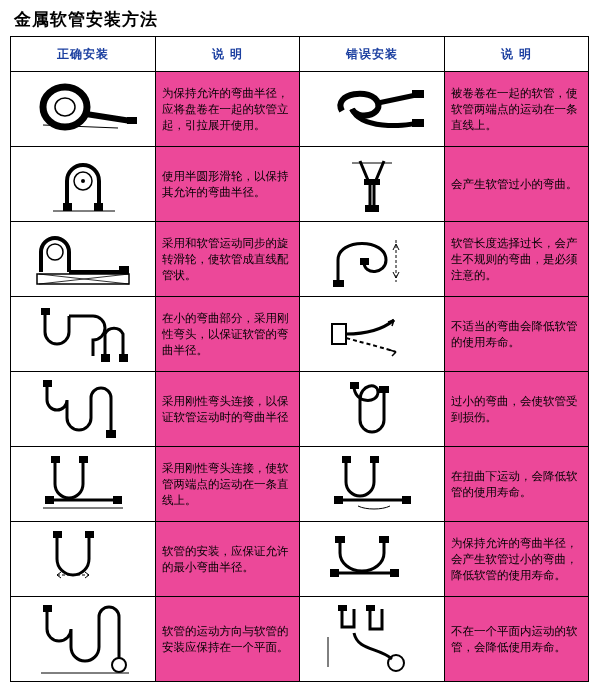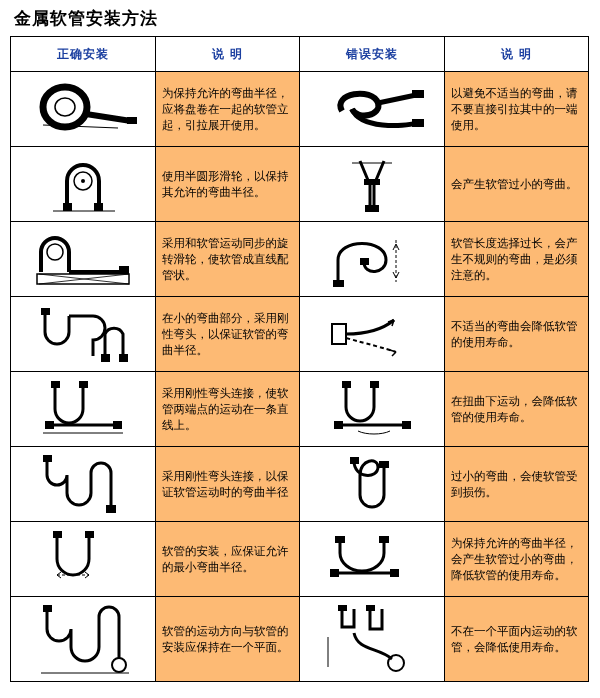--- a/index.html
+++ b/index.html
@@ -21,21 +21,20 @@
     box-sizing: border-box;
     padding: 6px 10px 4px 10px;
   }
   .page-title {
     font-size: 17px;
     font-weight: bold;
     letter-spacing: 1px;
     line-height: 22px;
     margin: 2px 0 6px 4px;
     color: #000;
-    font-family: Liberation Serif, serif;
   }
   table.hose-table {
     border-collapse: collapse;
     width: 578px;
     table-layout: fixed;
     border: 1px solid #000;
   }
   table.hose-table th,
   table.hose-table td {
     border: 1px solid #000;
@@ -53,21 +52,21 @@
   }
   col.img-col { width: 145px; }
   col.txt-col { width: 144px; }
 
   td.img-cell {
     background: #ffffff;
     text-align: center;
     height: 62px;
   }
   td.txt-cell {
-    background: #fdba74;
+    background: #ec4899;
     font-size: 11.5px;
     line-height: 16px;
     padding: 4px 7px;
     text-align: left;
     color: #000;
   }
   .fig {
     display: block;
     margin: 0 auto;
   }
@@ -110,21 +109,21 @@
         <td class="txt-cell">为保持允许的弯曲半径，应将盘卷在一起的软管立起，引拉展开使用。</td>
         <td class="img-cell">
           <svg class="fig" width="120" height="56" viewBox="0 0 120 56">
             <path d="M30 30 C20 12, 60 6, 66 22 C70 34, 46 40, 40 28" fill="none" stroke="#000" stroke-width="6"></path>
             <path d="M66 22 L104 14" stroke="#000" stroke-width="5" fill="none"></path>
             <rect x="100" y="9" width="12" height="8" fill="#000"></rect>
             <path d="M40 28 C48 48, 92 46, 104 42" fill="none" stroke="#000" stroke-width="5"></path>
             <rect x="100" y="38" width="12" height="8" fill="#000"></rect>
           </svg>
         </td>
-        <td class="txt-cell">以避免不适当的弯曲，请不要直接引拉其中的一端使用。</td>
+        <td class="txt-cell">被卷卷在一起的软管，使软管两端点的运动在一条直线上。</td>
       </tr>
 
       <tr class="row-h">
         <td class="img-cell">
           <svg class="fig" width="120" height="58" viewBox="0 0 120 58">
             <path d="M44 54 L44 26 A16 16 0 0 1 76 26 L76 54" fill="none" stroke="#000" stroke-width="4"></path>
             <circle cx="60" cy="26" r="9" fill="none" stroke="#000" stroke-width="1.5"></circle>
             <circle cx="60" cy="26" r="2" fill="#000"></circle>
             <rect x="40" y="48" width="9" height="8" fill="#000"></rect>
             <rect x="71" y="48" width="9" height="8" fill="#000"></rect>
@@ -187,20 +186,39 @@
             <path d="M38 34 C60 40, 76 44, 88 48" fill="none" stroke="#000" stroke-width="2" stroke-dasharray="4,3"></path>
             <path d="M86 16 L80 18 M86 16 L84 22" stroke="#000" stroke-width="1.5"></path>
             <path d="M88 48 L82 46 M88 48 L84 52" stroke="#000" stroke-width="1.5"></path>
           </svg>
         </td>
         <td class="txt-cell">不适当的弯曲会降低软管的使用寿命。</td>
       </tr>
 
       <tr class="row-h">
         <td class="img-cell">
+          <svg class="fig" width="128" height="62" viewBox="0 0 128 62">
+            <path d="M28 6 L28 22 A10 10 0 0 0 48 22 L48 40 A12 12 0 0 0 72 40 L72 20 A10 10 0 0 1 92 20 L92 54" fill="none" stroke="#000" stroke-width="3"></path>
+            <rect x="24" y="2" width="9" height="7" fill="#000"></rect>
+            <rect x="87" y="52" width="10" height="8" fill="#000"></rect>
+          </svg>
+        </td>
+        <td class="txt-cell">采用刚性弯头连接，以保证软管运动时的弯曲半径</td>
+        <td class="img-cell">
+          <svg class="fig" width="128" height="62" viewBox="0 0 128 62">
+            <path d="M46 8 C46 26, 70 26, 70 14 C70 4, 52 6, 52 22 L52 42 A12 12 0 0 0 76 42 L76 14" fill="none" stroke="#000" stroke-width="3"></path>
+            <rect x="42" y="4" width="9" height="7" fill="#000"></rect>
+            <rect x="71" y="8" width="10" height="7" fill="#000"></rect>
+          </svg>
+        </td>
+        <td class="txt-cell">过小的弯曲，会使软管受到损伤。</td>
+      </tr>
+
+      <tr class="row-h">
+        <td class="img-cell">
           <svg class="fig" width="128" height="60" viewBox="0 0 128 60">
             <path d="M36 6 L36 30 A14 14 0 0 0 64 30 L64 6" fill="none" stroke="#000" stroke-width="3"></path>
             <rect x="32" y="2" width="9" height="7" fill="#000"></rect>
             <rect x="60" y="2" width="9" height="7" fill="#000"></rect>
             <path d="M30 46 L98 46" stroke="#000" stroke-width="3"></path>
             <rect x="26" y="42" width="9" height="8" fill="#000"></rect>
             <rect x="94" y="42" width="9" height="8" fill="#000"></rect>
             <path d="M24 54 L104 54" stroke="#000" stroke-width="1"></path>
           </svg>
         </td>
@@ -210,39 +228,20 @@
             <path d="M38 6 L38 28 A14 14 0 0 0 66 28 L66 6" fill="none" stroke="#000" stroke-width="3"></path>
             <rect x="34" y="2" width="9" height="7" fill="#000"></rect>
             <rect x="62" y="2" width="9" height="7" fill="#000"></rect>
             <path d="M30 46 L98 46" stroke="#000" stroke-width="3"></path>
             <rect x="26" y="42" width="9" height="8" fill="#000"></rect>
             <rect x="94" y="42" width="9" height="8" fill="#000"></rect>
             <path d="M50 52 C58 56, 74 56, 82 52" fill="none" stroke="#000" stroke-width="1"></path>
           </svg>
         </td>
         <td class="txt-cell">在扭曲下运动，会降低软管的使用寿命。</td>
-      </tr>
-
-      <tr class="row-h">
-        <td class="img-cell">
-          <svg class="fig" width="128" height="62" viewBox="0 0 128 62">
-            <path d="M28 6 L28 22 A10 10 0 0 0 48 22 L48 40 A12 12 0 0 0 72 40 L72 20 A10 10 0 0 1 92 20 L92 54" fill="none" stroke="#000" stroke-width="3"></path>
-            <rect x="24" y="2" width="9" height="7" fill="#000"></rect>
-            <rect x="87" y="52" width="10" height="8" fill="#000"></rect>
-          </svg>
-        </td>
-        <td class="txt-cell">采用刚性弯头连接，以保证软管运动时的弯曲半径</td>
-        <td class="img-cell">
-          <svg class="fig" width="128" height="62" viewBox="0 0 128 62">
-            <path d="M46 8 C46 26, 70 26, 70 14 C70 4, 52 6, 52 22 L52 42 A12 12 0 0 0 76 42 L76 14" fill="none" stroke="#000" stroke-width="3"></path>
-            <rect x="42" y="4" width="9" height="7" fill="#000"></rect>
-            <rect x="71" y="8" width="10" height="7" fill="#000"></rect>
-          </svg>
-        </td>
-        <td class="txt-cell">过小的弯曲，会使软管受到损伤。</td>
       </tr>
 
 
       <tr class="row-h">
         <td class="img-cell">
           <svg class="fig" width="128" height="56" viewBox="0 0 128 56">
             <path d="M38 4 L38 28 A16 16 0 0 0 70 28 L70 4" fill="none" stroke="#000" stroke-width="3"></path>
             <rect x="34" y="0" width="9" height="7" fill="#000"></rect>
             <rect x="66" y="0" width="9" height="7" fill="#000"></rect>
             <path d="M38 44 L70 44" stroke="#000" stroke-width="1" stroke-dasharray="3,2"></path>

